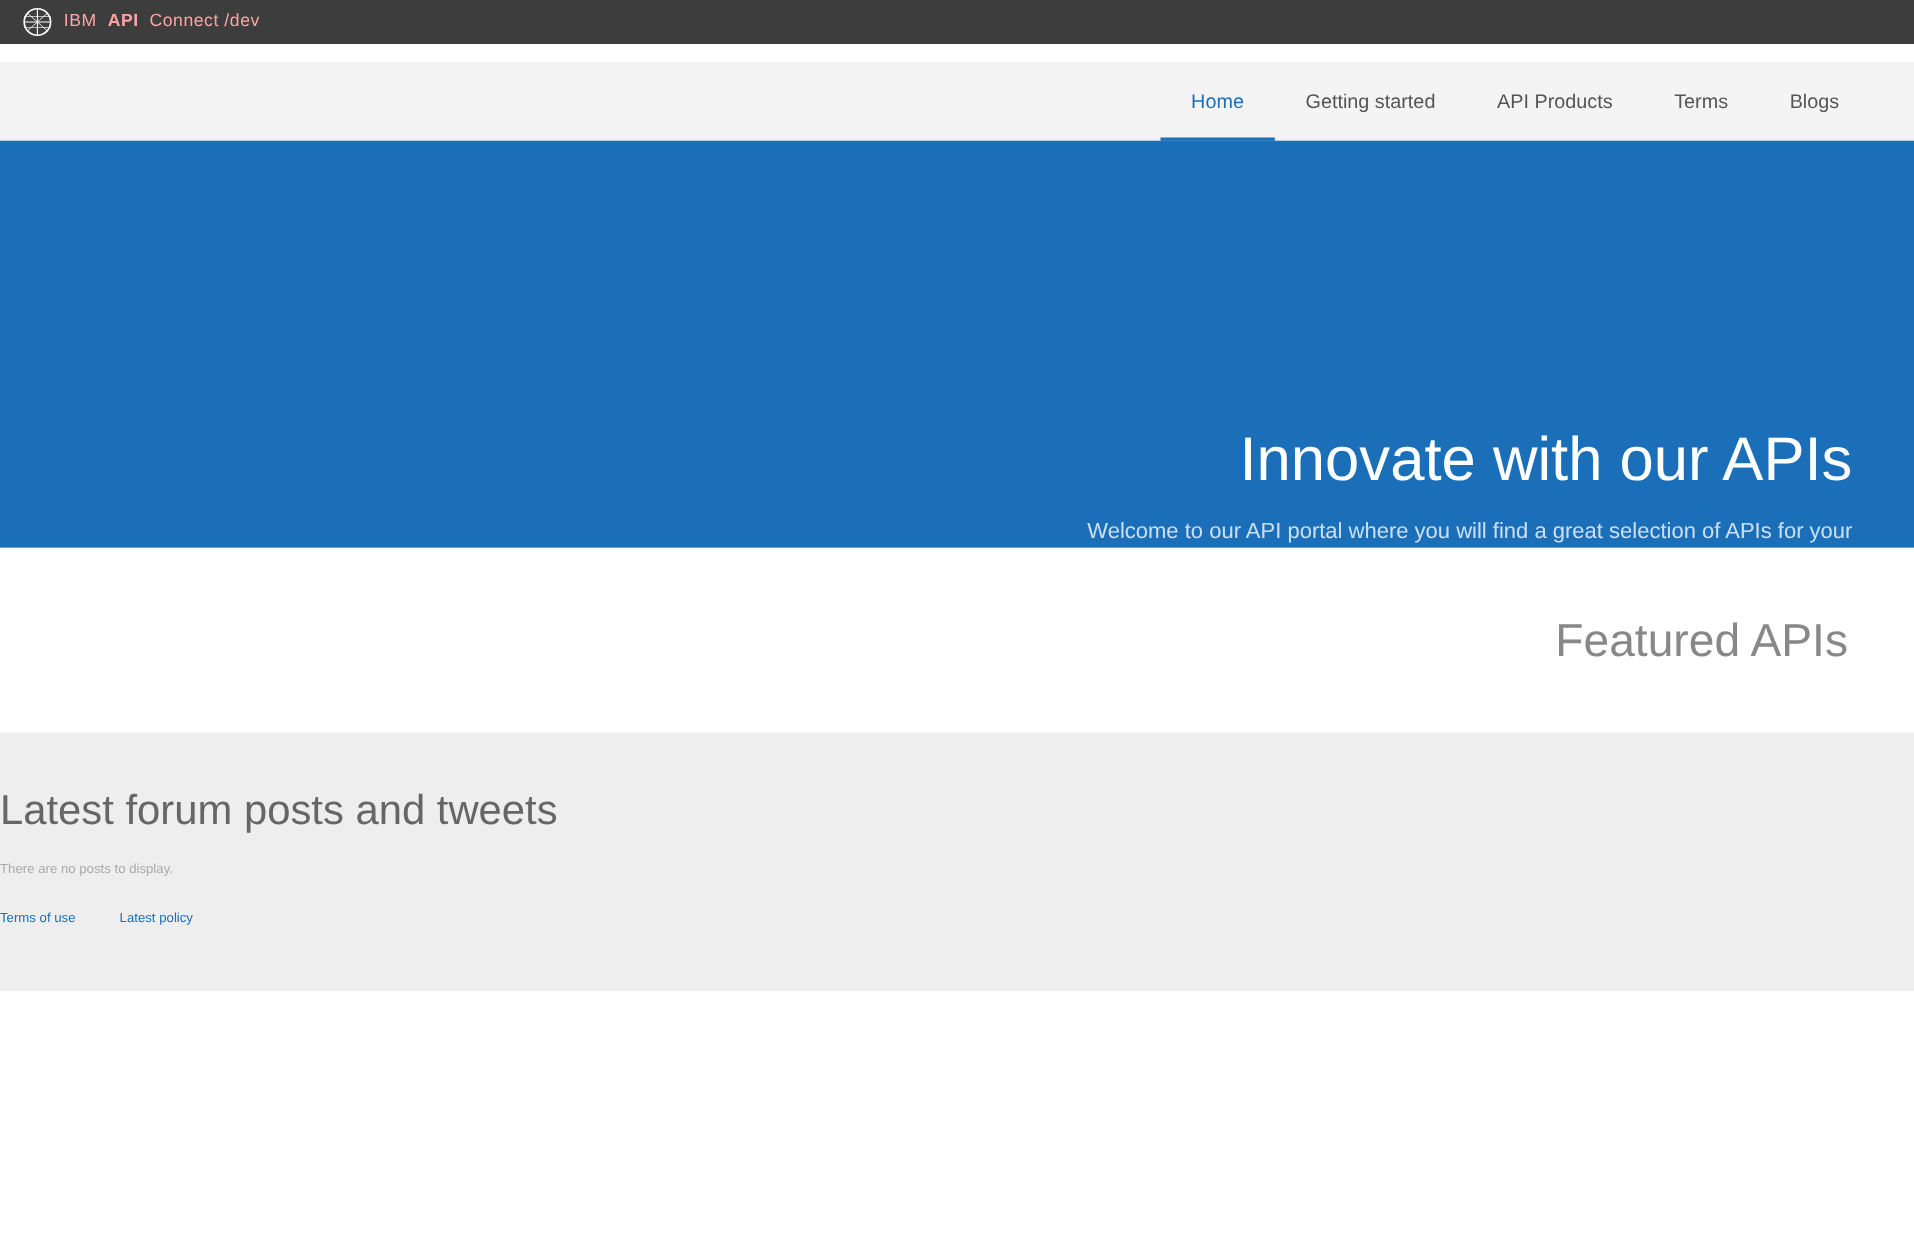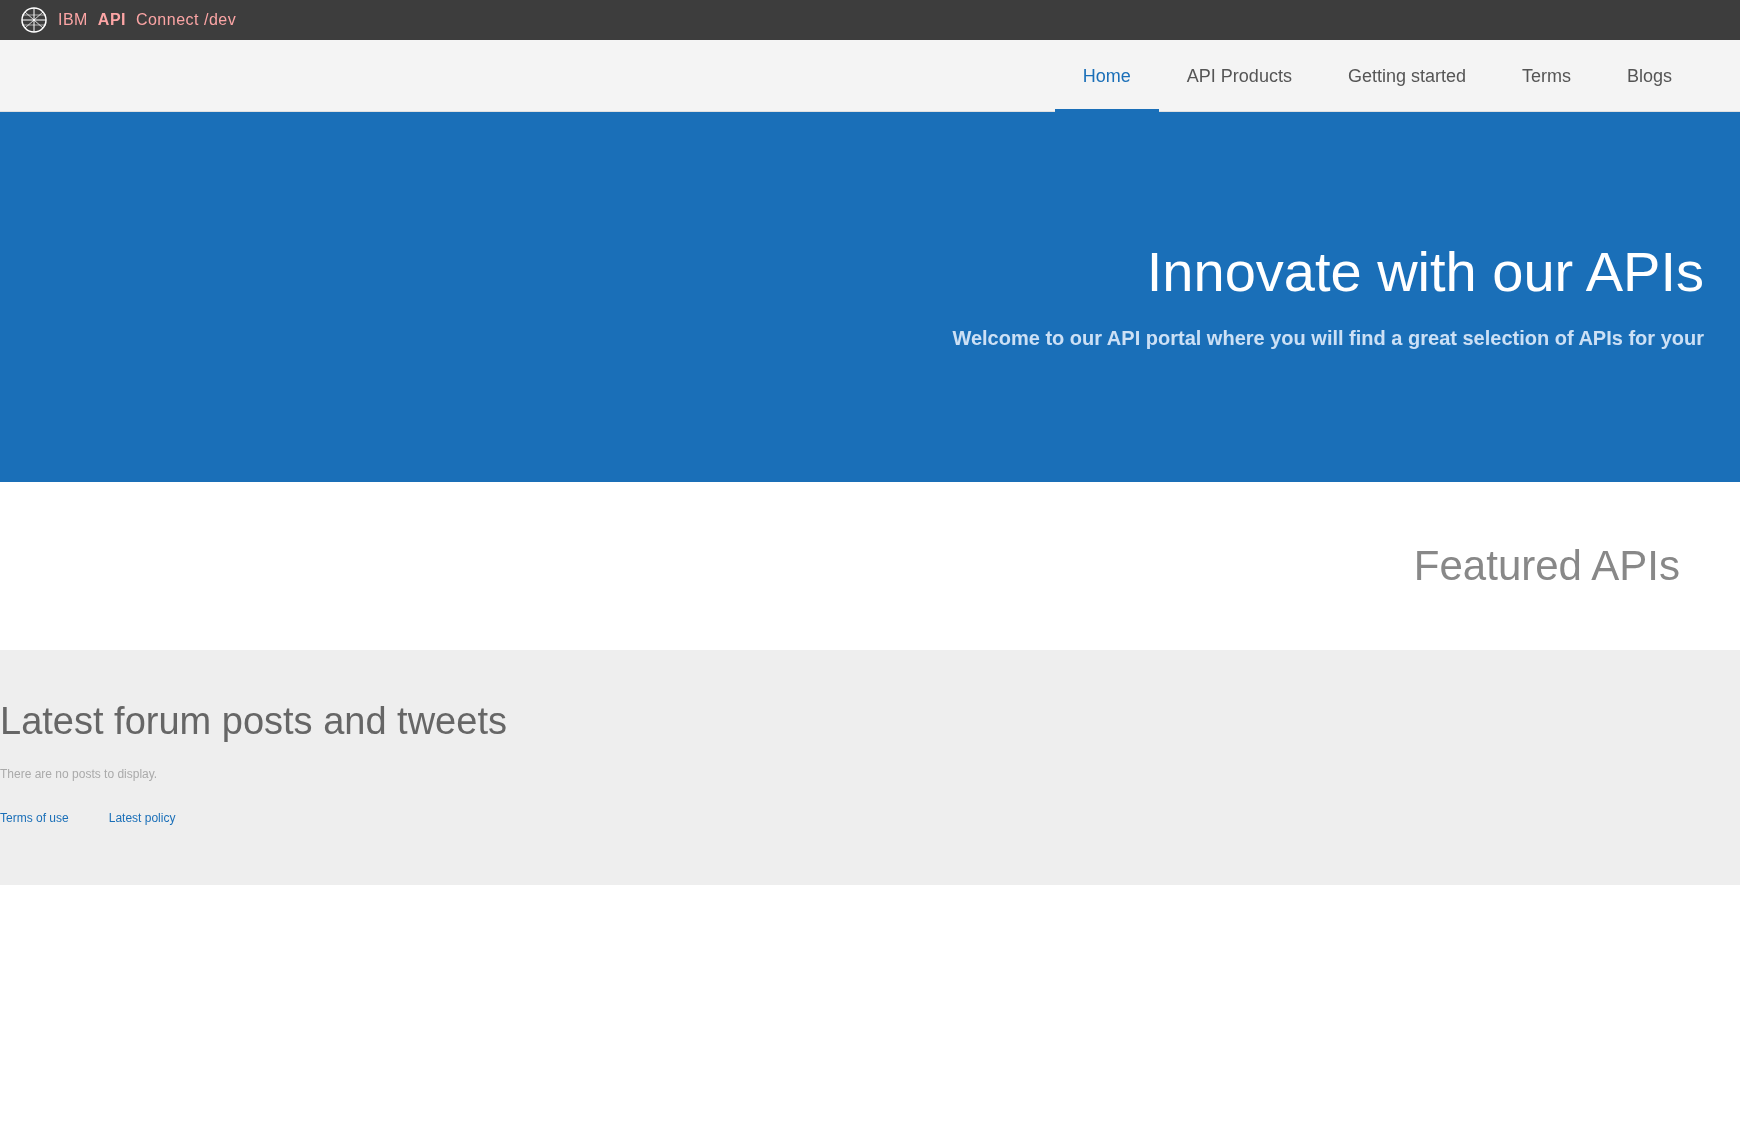--- a/index.html
+++ b/index.html
@@ -49,20 +49,21 @@
 
     
     .navbar {
       background: #f4f4f4;
       height: 72px;
       display: flex;
       align-items: center;
       justify-content: flex-end;
       padding: 0 40px;
       border-bottom: 1px solid #e0e0e0;
+      margin-top: 16px;
     }
 
     .navbar-nav {
       display: flex;
       align-items: center;
       gap: 0;
       list-style: none;
     }
 
     .navbar-nav li a {
@@ -79,43 +80,43 @@
     .navbar-nav li a.active {
       color: #1a6fb8;
       border-bottom: 3px solid #1a6fb8;
     }
 
     
     .hero {
       background: #1a6fb8;
       height: 370px;
       display: flex;
-      align-items: center;
-      justify-content: flex-end;
-      padding-right: 36px;
+      align-items: flex-end;
+      justify-content: flex-end;
+      padding-right: 56px;
       overflow: hidden;
     }
 
     .hero-content {
       text-align: right;
       max-width: 900px;
     }
 
     .hero-title {
       color: #ffffff;
       font-size: 56px;
       font-weight: 300;
       line-height: 1.1;
       margin-bottom: 20px;
     }
 
     .hero-subtitle {
       color: #cce0f5;
       font-size: 20px;
-      font-weight: 700;
+      font-weight: 400;
       line-height: 1.5;
     }
 
     
     .featured-apis {
       background: #ffffff;
       padding: 60px 60px 60px 0;
       min-height: 140px;
       display: flex;
       justify-content: flex-end;
@@ -194,24 +195,24 @@
     </span>
   </div>
 </div>
 
 <nav class="navbar">
   <ul class="navbar-nav">
     <li>
       <a href="#" class="active">Home</a>
     </li>
     <li>
+      <a href="#">Getting started</a>
+    </li>
+    <li>
       <a href="#">API Products</a>
-    </li>
-    <li>
-      <a href="#">Getting started</a>
     </li>
     <li>
       <a href="#">Terms</a>
     </li>
     <li>
       <a href="#">Blogs</a>
     </li>
   </ul>
 </nav>
 

